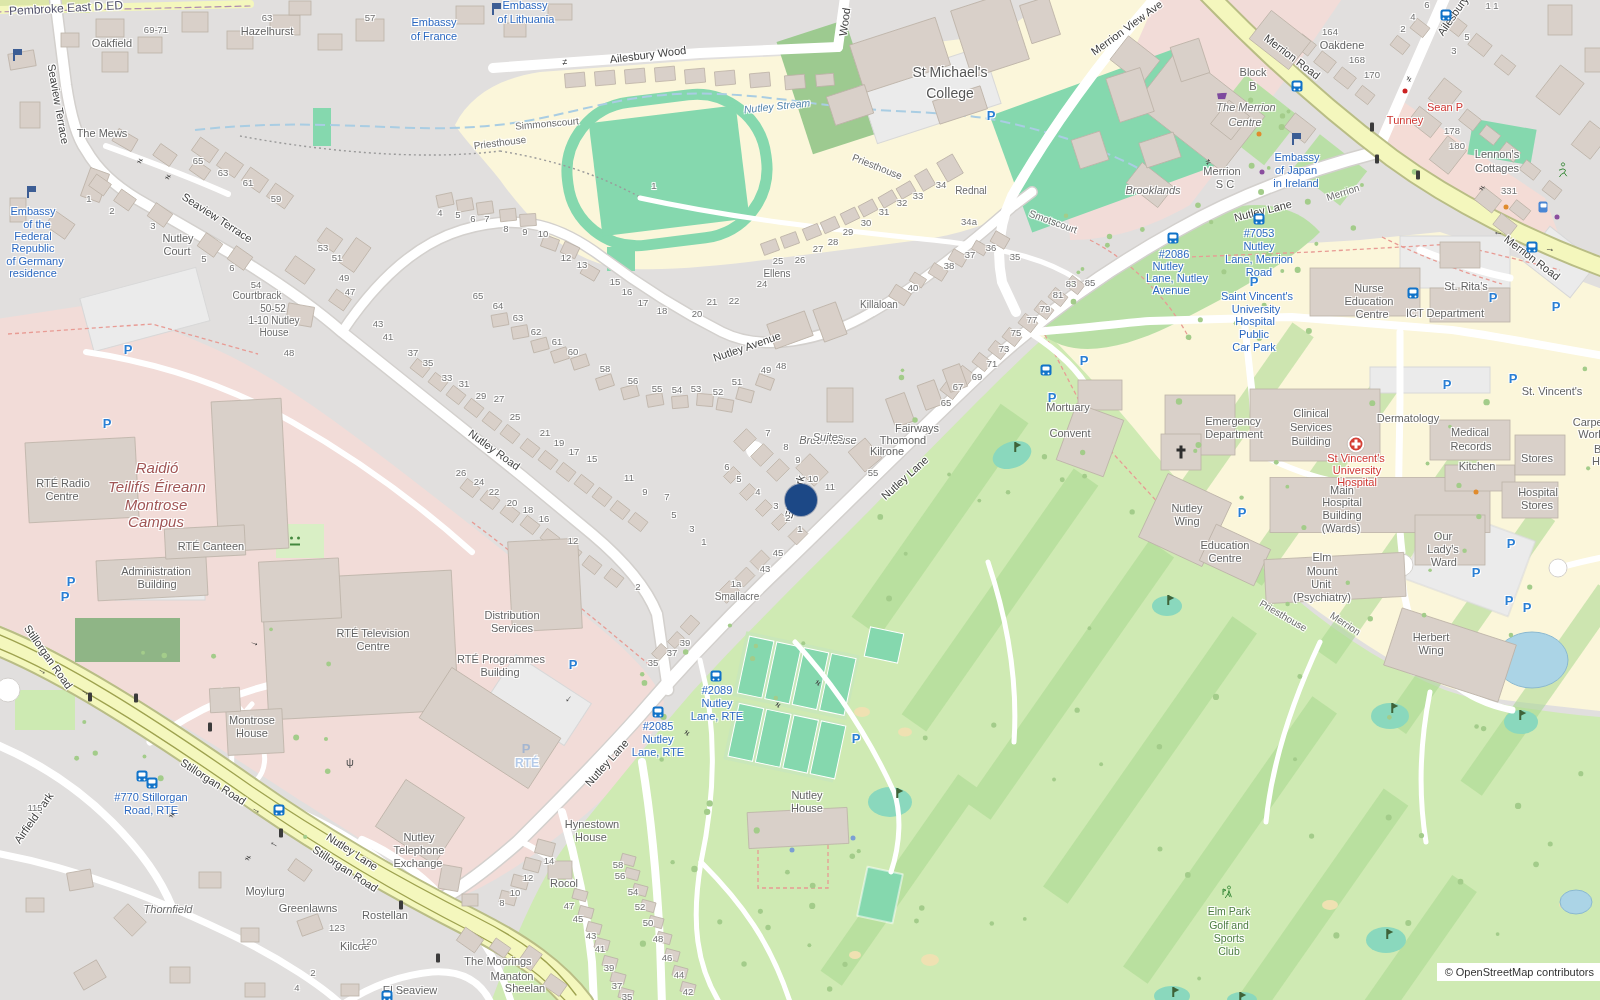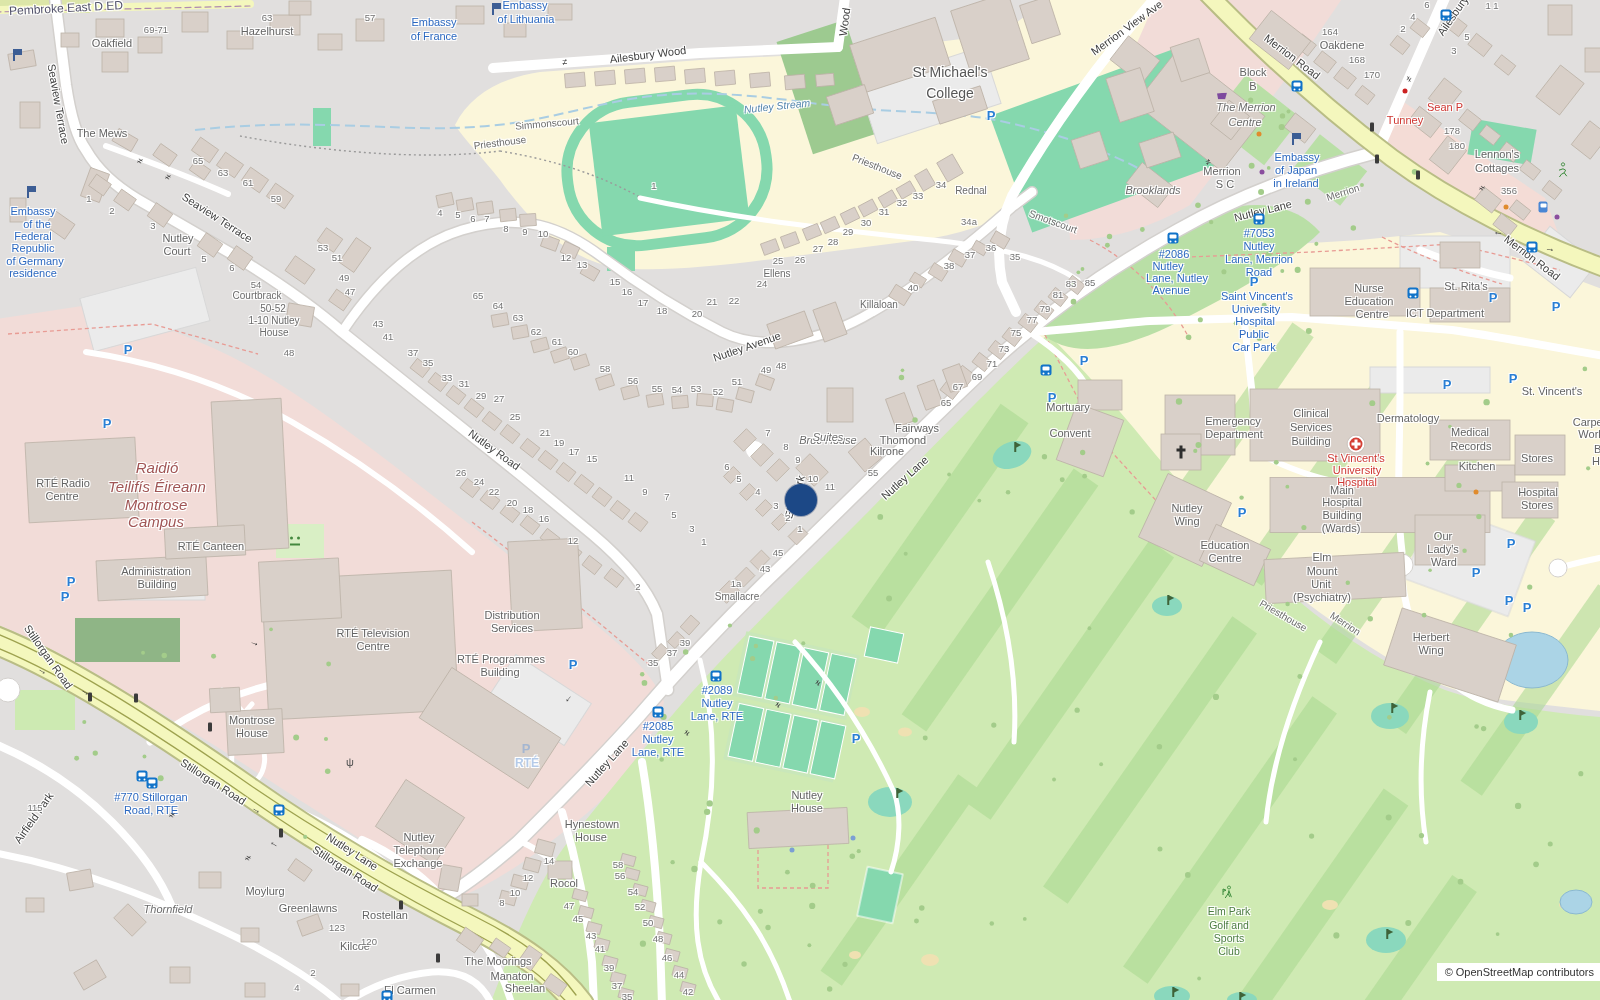--- a/index.html
+++ b/index.html
@@ -791,21 +791,21 @@
       <span class="lb rd" style="left: 34px; top: 818px; position: absolute; --r: -55deg;">Airfield Park</span>
       <span class="lb bl" style="left: 151px; top: 797px; position: absolute;">#770 Stillorgan</span>
       <span class="lb bl" style="left: 151px; top: 810px; position: absolute;">Road, RTE</span>
       <span class="lb pl" style="left: 419px; top: 837px; position: absolute;">Nutley</span>
       <span class="lb pl" style="left: 419px; top: 850px; position: absolute;">Telephone</span>
       <span class="lb pl" style="left: 418px; top: 863px; position: absolute;">Exchange</span>
       <span class="lb pl" style="left: 265px; top: 891px; position: absolute;">Moylurg</span>
       <span class="lb pl" style="left: 308px; top: 908px; position: absolute;">Greenlawns</span>
       <span class="lb it" style="left: 168px; top: 909px; position: absolute;">Thornfield</span>
       <span class="lb pl" style="left: 355px; top: 946px; position: absolute;">Kilcoe</span>
-      <span class="lb pl" style="left: 410px; top: 990px; position: absolute;">El Carmen</span>
+      <span class="lb pl" style="left: 410px; top: 990px; position: absolute;">El Seaview</span>
       <span class="lb pl" style="left: 385px; top: 915px; position: absolute;">Rostellan</span>
       <span class="lb pl" style="left: 498px; top: 961px; position: absolute;">The Moorings</span>
       <span class="lb pl" style="left: 512px; top: 976px; position: absolute;">Manaton</span>
       <span class="lb pl" style="left: 525px; top: 988px; position: absolute;">Sheelan</span>
       <span class="lb pl" style="left: 564px; top: 883px; position: absolute;">Rocol</span>
       <span class="lb pl" style="left: 592px; top: 824px; position: absolute;">Hynestown</span>
       <span class="lb pl" style="left: 591px; top: 837px; position: absolute;">House</span>
       <span class="lb rd" style="left: 607px; top: 763px; position: absolute; --r: -48deg;">Nutley Lane</span>
       <span class="lb bl" style="left: 658px; top: 726px; position: absolute;">#2085</span>
       <span class="lb bl" style="left: 658px; top: 739px; position: absolute;">Nutley</span>
@@ -967,21 +967,21 @@
       <span class="lb num" style="left: 591px; top: 936px; position: absolute;">43</span>
       <span class="lb num" style="left: 600px; top: 949px; position: absolute;">41</span>
       <span class="lb num" style="left: 609px; top: 968px; position: absolute;">39</span>
       <span class="lb num" style="left: 617px; top: 986px; position: absolute;">37</span>
       <span class="lb num" style="left: 627px; top: 997px; position: absolute;">35</span>
       <span class="lb num" style="left: 1330px; top: 32px; position: absolute;">164</span>
       <span class="lb num" style="left: 1357px; top: 60px; position: absolute;">168</span>
       <span class="lb num" style="left: 1372px; top: 75px; position: absolute;">170</span>
       <span class="lb num" style="left: 1452px; top: 131px; position: absolute;">178</span>
       <span class="lb num" style="left: 1457px; top: 146px; position: absolute;">180</span>
-      <span class="lb num" style="left: 1509px; top: 191px; position: absolute;">356</span>
+      <span class="lb num" style="left: 1509px; top: 191px; position: absolute;">331</span>
       <span class="lb num" style="left: 1403px; top: 29px; position: absolute;">2</span>
       <span class="lb num" style="left: 1413px; top: 17px; position: absolute;">4</span>
       <span class="lb num" style="left: 1427px; top: 5px; position: absolute;">6</span>
       <span class="lb num" style="left: 1454px; top: 51px; position: absolute;">3</span>
       <span class="lb num" style="left: 1467px; top: 37px; position: absolute;">5</span>
       <span class="lb num" style="left: 1492px; top: 6px; position: absolute;">1 1</span>
     </div>
   <div id="icons">
       <span class="ic ic-p" style="left: 128px; top: 349px; position: absolute;">P</span>
       <span class="ic ic-p" style="left: 107px; top: 423px; position: absolute;">P</span>

